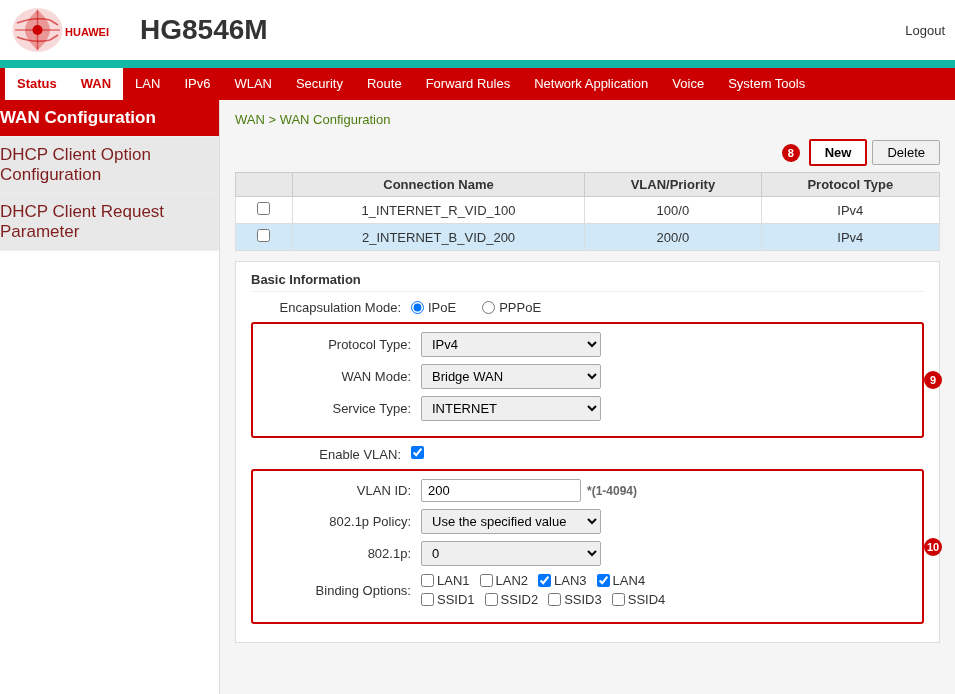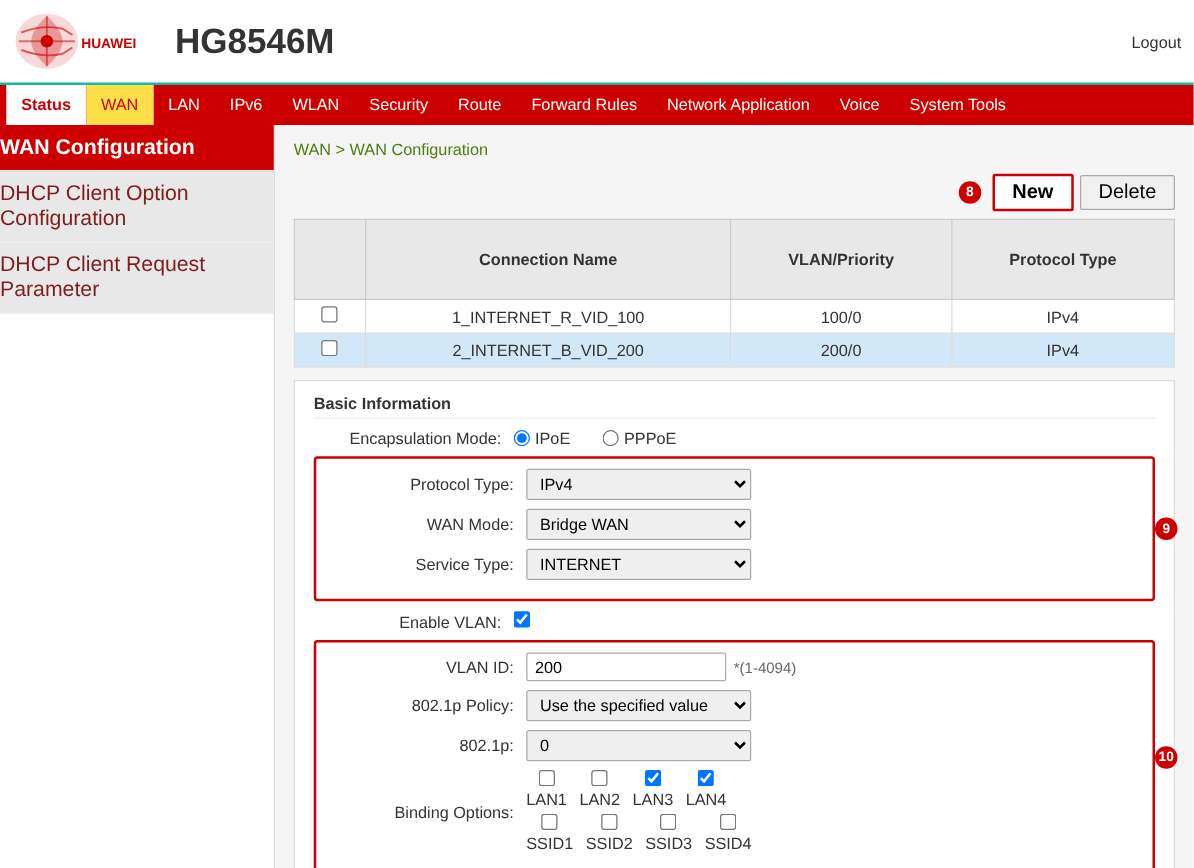--- a/index.html
+++ b/index.html
@@ -1,19 +1,19 @@
 <!DOCTYPE html>
 <html><head>
   <meta charset="utf-8">
   <style>
     * { box-sizing: border-box; margin: 0; padding: 0; }
     body { font-family: Arial, sans-serif; font-size: 13px; color: #333; background: #fff; width: 955px; }
 
     
-    .header { display: flex; align-items: center; background: #fff; border-bottom: 2px solid #14b8a6; height: 68px; padding: 12px 10px; }
+    .header { display: flex; align-items: center; background: #fff; border-bottom: 8px solid #14b8a6; height: 68px; padding: 12px 10px; }
     .logo-area { display: flex; align-items: center; width: 120px; }
     .model-title { font-size: 28px; font-weight: bold; color: #333; margin-left: 10px; flex: 1; }
     .logout-btn { color: #333; text-decoration: none; font-size: 13px; cursor: pointer; }
 
     
     .nav-bar { background: #cc0000; display: flex; align-items: center; height: 32px; padding: 0 5px; }
     .nav-item { color: #fff; padding: 0 12px; line-height: 32px; cursor: pointer; font-size: 13px; text-decoration: none; }
     .nav-item.active { background: #fff; color: #cc0000; font-weight: bold; }
 
     
@@ -30,52 +30,52 @@
 
     
     .breadcrumb { font-size: 13px; color: #4d7c0f; margin-bottom: 8px; padding: 4px 0; }
 
     
     .info-box { background: #fffbe6; border: 1px solid #e0d890; padding: 10px 15px; margin-bottom: 10px; font-size: 12px; color: #555; line-height: 1.5; }
 
     
     .table-actions { display: flex; justify-content: flex-end; align-items: center; margin-bottom: 6px; gap: 5px; position: relative; }
     .circle-badge { background: #cc0000; color: #fff; border-radius: 50%; width: 18px; height: 18px; display: inline-flex; align-items: center; justify-content: center; font-size: 11px; font-weight: bold; margin-right: 4px; }
-    .btn { padding: 4px 14px; font-size: 16px; cursor: pointer; border: 1px solid #aaa; background: #f0f0f0; border-radius: 2px; }
+    .btn { padding: 4px 14px; font-size: 13px; cursor: pointer; border: 1px solid #aaa; background: #f0f0f0; border-radius: 2px; }
     .btn-new { background: #fff; border: 2px solid #cc0000; font-weight: bold; }
 
     
     .data-table { width: 100%; border-collapse: collapse; background: #fff; margin-bottom: 10px; }
-    .data-table th { background: #e8e8e8; border: 1px solid #ccc; padding: 24px 10px; text-align: center; font-size: 13px; }
+    .data-table th { background: #e8e8e8; border: 1px solid #ccc; padding: 4px 10px; text-align: center; font-size: 13px; }
     .data-table td { border: 1px solid #ddd; padding: 5px 10px; text-align: center; font-size: 13px; }
     .data-table tr.selected td { background: #d0e8f8; }
 
     
     .form-section { background: #fff; border: 1px solid #ddd; padding: 10px 15px; margin-bottom: 10px; }
     .form-section-title { font-weight: bold; font-size: 13px; margin-bottom: 8px; color: #333; border-bottom: 1px solid #eee; padding-bottom: 4px; }
     .form-row { display: flex; align-items: center; margin-bottom: 7px; }
     .form-label { width: 160px; text-align: right; padding-right: 10px; font-size: 13px; color: #333; flex-shrink: 0; }
     .form-control { flex: 1; }
     .form-control input[type="text"], .form-control select { padding: 3px 6px; border: 1px solid #aaa; font-size: 13px; border-radius: 2px; }
     .form-control input[type="text"] { width: 160px; }
     .form-control select { width: 180px; }
 
     
     .highlight-box { border: 2px solid #cc0000; border-radius: 3px; padding: 8px; margin-bottom: 8px; }
 
     
     .checkbox-row { display: flex; align-items: center; gap: 10px; font-size: 13px; flex-wrap: wrap; }
-    .checkbox-item { display: flex; align-items: center; gap: 3px; flex-direction: column; }
+    .checkbox-item { display: flex; align-items: center; gap: 3px; }
 
     
     .radio-group { display: flex; align-items: center; gap: 26px; }
     .radio-item { display: flex; align-items: center; gap: 4px; font-size: 13px; }
 
     
-    .field-hint { font-size: 12px; color: #666; margin-left: 6px; }
+    .field-hint { font-size: 12px; color: #666; margin-left: 6px; font-weight: bold; }
 
     
     .protocol-select { width: 150px; }
 
     svg.huawei-logo { width: 55px; height: 50px; }
   </style>
 </head>
 <body>
 
 <div class="header">
@@ -91,21 +91,21 @@
       <circle cx="27.5" cy="25" r="5" fill="#cc0000"></circle>
     </svg>
     <span style="font-size:11px;color:#cc0000;font-weight:bold;margin-top:4px;">HUAWEI</span>
   </div>
   <div class="model-title">HG8546M</div>
   <a class="logout-btn">Logout</a>
 </div>
 
 <nav class="nav-bar">
   <a class="nav-item active">Status</a>
-  <a class="nav-item" style="background:#fde047;color:#cc0000;font-weight:normal;">WAN</a>
+  <a class="nav-item" style="background:#ffffff;color:#cc0000;font-weight:bold;">WAN</a>
   <a class="nav-item">LAN</a>
   <a class="nav-item">IPv6</a>
   <a class="nav-item">WLAN</a>
   <a class="nav-item">Security</a>
   <a class="nav-item">Route</a>
   <a class="nav-item">Forward Rules</a>
   <a class="nav-item">Network Application</a>
   <a class="nav-item">Voice</a>
   <a class="nav-item">System Tools</a>
 </nav>

